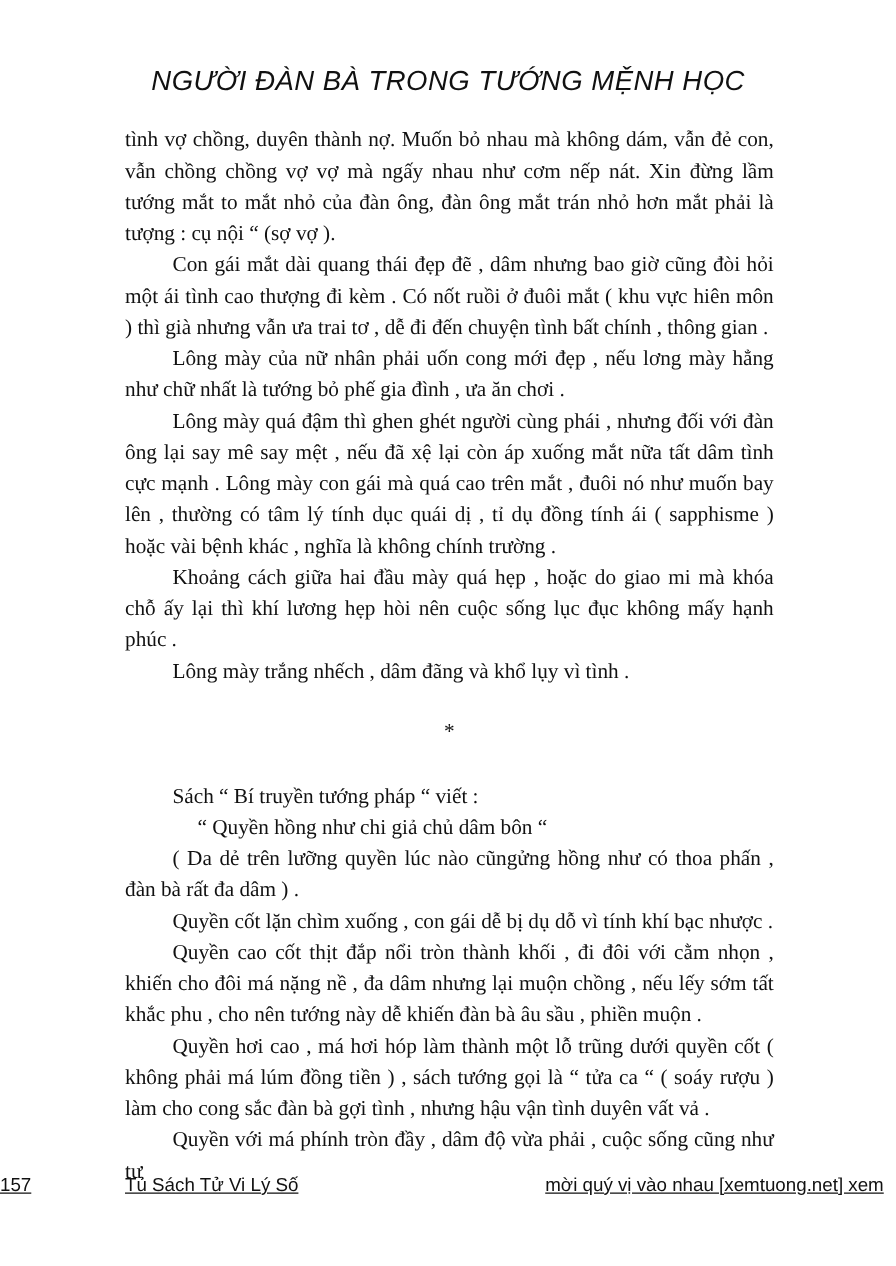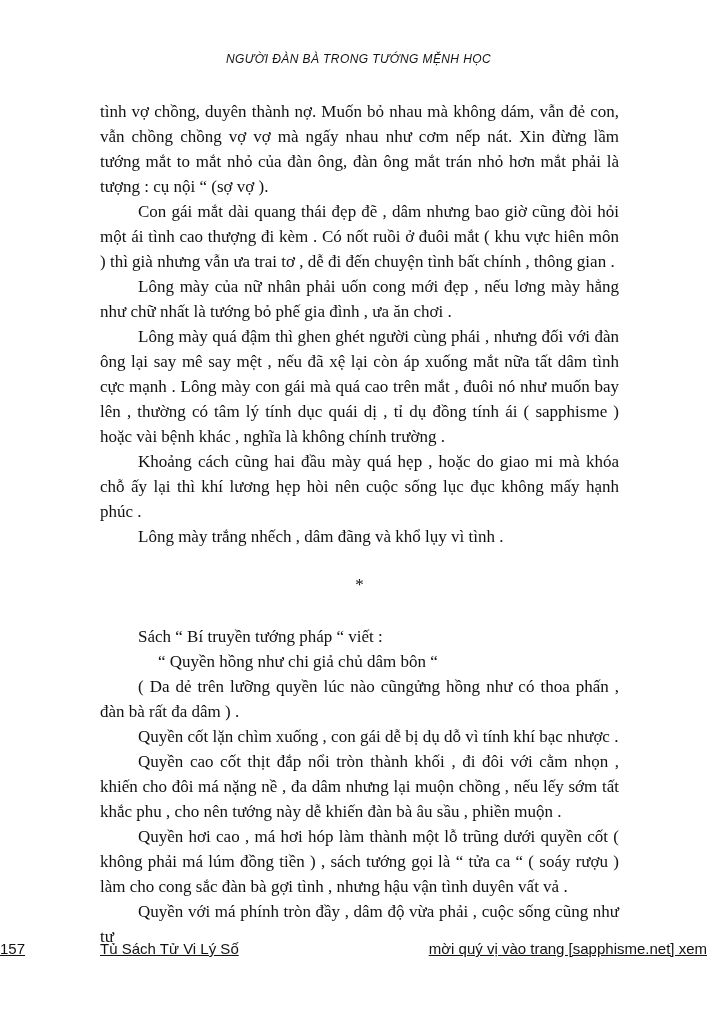--- a/index.html
+++ b/index.html
@@ -14,21 +14,21 @@
     overflow: hidden;
   }
   .running-head {
     position: absolute;
     top: 52px;
     left: 0;
     right: 0;
     text-align: center;
     font-family: "Liberation Sans", sans-serif;
     font-style: italic;
-    font-size: 12px;
+    font-size: 22px;
     letter-spacing: 0.4px;
     white-space: nowrap;
   }
   .body-text {
     position: absolute;
     top: 99px;
     left: 100px;
     width: 519px;
     font-size: 17px;
     line-height: 25px;
@@ -61,33 +61,33 @@
 
 <div class="page">
 
   <div class="running-head">NGƯỜI ĐÀN BÀ TRONG TƯỚNG MỆNH HỌC</div>
 
   <div class="body-text">
     <p class="para first">tình vợ chồng, duyên thành nợ. Muốn bỏ nhau mà không dám, vẫn đẻ con, vẫn chồng chồng vợ vợ mà ngấy nhau như cơm nếp nát. Xin đừng lầm tướng mắt to mắt nhỏ của đàn ông, đàn ông mắt trán nhỏ hơn mắt phải là tượng : cụ nội “ (sợ vợ ).</p>
     <p class="para">Con gái mắt dài quang thái đẹp đẽ , dâm nhưng bao giờ cũng đòi hỏi một ái tình cao thượng đi kèm . Có nốt ruồi ở đuôi mắt ( khu vực hiên môn ) thì già nhưng vẫn ưa trai tơ , dễ đi đến chuyện tình bất chính , thông gian .</p>
     <p class="para">Lông mày của nữ nhân phải uốn cong mới đẹp , nếu lơng mày hẳng như chữ nhất là tướng bỏ phế gia đình , ưa ăn chơi .</p>
     <p class="para">Lông mày quá đậm thì ghen ghét người cùng phái , nhưng đối với đàn ông lại say mê say mệt , nếu đã xệ lại còn áp xuống mắt nữa tất dâm tình cực mạnh . Lông mày con gái mà quá cao trên mắt , đuôi nó như muốn bay lên , thường có tâm lý tính dục quái dị , tỉ dụ đồng tính ái ( sapphisme ) hoặc vài bệnh khác , nghĩa là không chính trường .</p>
-    <p class="para">Khoảng cách cũng hai đầu mày quá hẹp , hoặc do giao mi mà khóa chỗ ấy lại thì khí lương hẹp hòi nên cuộc sống lục đục không mấy hạnh phúc .</p>
+    <p class="para">Khoảng cách giữa hai đầu mày quá hẹp , hoặc do giao mi mà khóa chỗ ấy lại thì khí lương hẹp hòi nên cuộc sống lục đục không mấy hạnh phúc .</p>
     <p class="para">Lông mày trắng nhếch , dâm đãng và khổ lụy vì tình .</p>
 
     <div class="divider">*</div>
 
     <p class="para">Sách “ Bí truyền tướng pháp “ viết :</p>
     <p class="para quote-line">“ Quyền hồng như chi giả chủ dâm bôn “</p>
     <p class="para">( Da dẻ trên lưỡng quyền lúc nào cũngửng hồng như có thoa phấn , đàn bà rất đa dâm ) .</p>
     <p class="para">Quyền cốt lặn chìm xuống , con gái dễ bị dụ dỗ vì tính khí bạc nhược .</p>
     <p class="para">Quyền cao cốt thịt đắp nổi tròn thành khối , đi đôi với cằm nhọn , khiến cho đôi má nặng nề , đa dâm nhưng lại muộn chồng , nếu lếy sớm tất khắc phu , cho nên tướng này dễ khiến đàn bà âu sầu , phiền muộn .</p>
     <p class="para">Quyền hơi cao , má hơi hóp làm thành một lỗ trũng dưới quyền cốt ( không phải má lúm đồng tiền ) , sách tướng gọi là “ tửa ca “ ( soáy rượu ) làm cho cong sắc đàn bà gợi tình , nhưng hậu vận tình duyên vất vả .</p>
     <p class="para justify-last">Quyền với má phính tròn đầy , dâm độ vừa phải , cuộc sống cũng như tư</p>
   </div>
 
   <div class="footer-left">Tủ Sách Tử Vi Lý Số</div>
 
   <div class="footer-center">157</div>
 
-  <div class="footer-right">mời quý vị vào trang [sapphisme.net] xem</div>
+  <div class="footer-right">mời quý vị vào nhau [xemtuong.net] xem</div>
 
 </div>
 
 </body></html>

